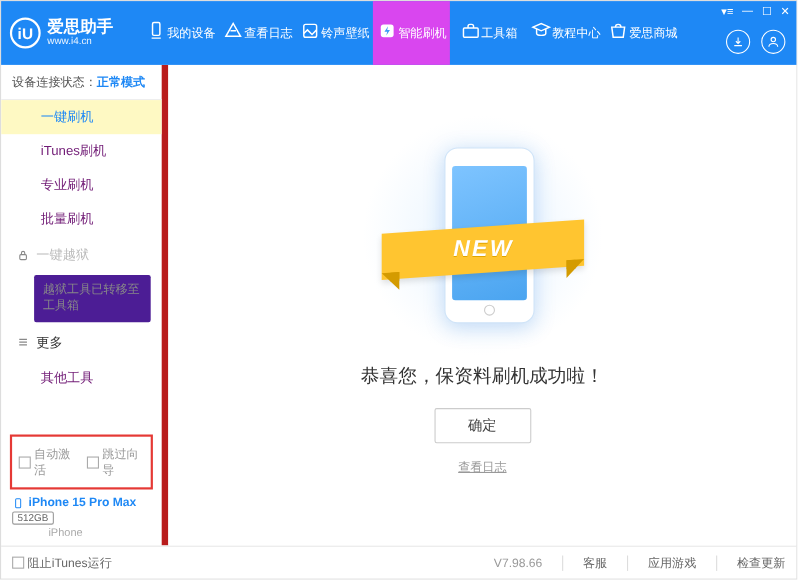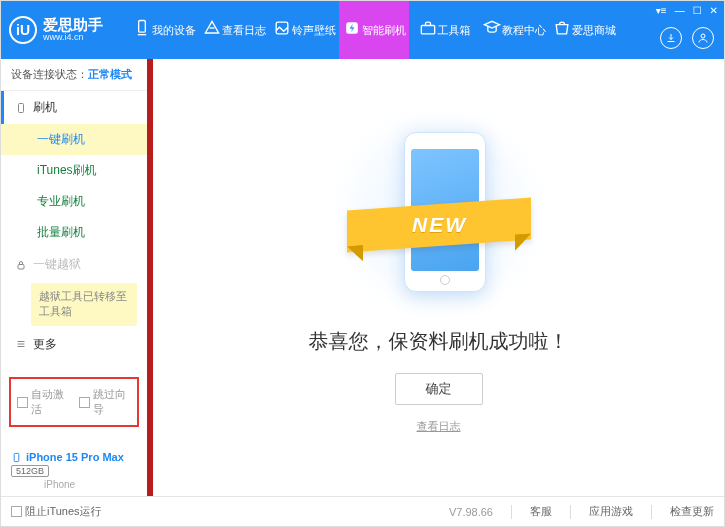--- a/index.html
+++ b/index.html
@@ -26,45 +26,45 @@
 .body { flex: 1; display: flex; overflow: hidden; }
 
 
 .sidebar { width: 152px; border-right: 6px solid #b91c1c; display: flex; flex-direction: column; font-size: 12px; color: #555; }
 .status-row { padding: 8px 10px; font-size: 11px; border-bottom: 1px solid #eee; }
 .status-val { color: #1e88f5; font-weight: bold; }
 .menu { flex: 1; overflow: auto; }
 .menu-section { padding: 8px 14px; display: flex; align-items: center; color: #333; font-size: 12px; }
 .menu-section.active-sec { border-left: 3px solid #1e88f5; padding-left: 11px; }
 .menu-line-icon { margin-right: 6px; color: #888; display: inline-flex; }
-.menu-item { padding: 7px 14px 7px 36px; cursor: pointer; color: #15803d; font-size: 12px; }
+.menu-item { padding: 7px 14px 7px 36px; cursor: pointer; color: #701a75; font-size: 12px; }
 .menu-item.active { background: #fef9c3; color: #1e88f5; }
-.menu-item.greybox { background: #fef9c3; margin: 2px 10px 2px 30px; padding: 6px 8px; border-radius: 2px; font-size: 11px; color: #888; line-height: 1.4; }
+.menu-item.greybox { background: #4c1d95; margin: 2px 10px 2px 30px; padding: 6px 8px; border-radius: 2px; font-size: 11px; color: #888; line-height: 1.4; }
 .locked { color: #bbb; }
-.checkbox-area { border: 2px solid #e53935; margin: 18px 8px; padding: 8px 6px; display: flex; gap: 10px; font-size: 11px; color: #999; align-items: center; }
+.checkbox-area { border: 2px solid #e53935; margin: 0 8px; padding: 8px 6px; display: flex; gap: 10px; font-size: 11px; color: #999; align-items: center; }
 .chk { display: flex; align-items: center; gap: 3px; cursor: pointer; }
 .chk-box { width: 11px; height: 11px; border: 1px solid #aaa; background: #fff; flex-shrink: 0; }
 .device { padding: 6px 10px; font-size: 11px; }
 .device-name { color: #1e88f5; font-weight: bold; display: flex; align-items: center; gap: 4px; }
 .storage { display: inline-block; border: 1px solid #999; padding: 0 4px; font-size: 9px; color: #666; margin-top: 2px; border-radius: 2px; }
 .dev-type { color: #aaa; font-size: 10px; margin-top: 2px; margin-left: 33px; }
 
 
 .main { flex: 1; background: #fff; display: flex; flex-direction: column; align-items: center; justify-content: center; position: relative; }
 .phone-img { position: relative; width: 160px; height: 190px; margin-bottom: 16px; }
 .radiant { position: absolute; width: 220px; height: 220px; border-radius: 50%; background: radial-gradient(circle, #e6f3ff 0%, #ffffff 70%); top: -20px; left: -30px; }
 .phone { position: absolute; left: 45px; top: 10px; width: 82px; height: 160px; background: #fff; border-radius: 12px; box-shadow: 0 4px 18px rgba(30,120,220,0.25); border: 1px solid #d0e4f8; }
 .phone-screen { position: absolute; left: 6px; top: 16px; right: 6px; bottom: 20px; background: linear-gradient(160deg, #7ec4ff, #4aa4f0); border-radius: 3px; }
 .home-btn { position: absolute; bottom: 6px; left: 50%; transform: translateX(-50%); width: 10px; height: 10px; border: 1px solid #ccc; border-radius: 50%; }
 .ribbon { position: absolute; top: 82px; left: -12px; right: -12px; height: 42px; background: #ffc530; transform: skewY(-4deg); display: flex; align-items: center; justify-content: center; box-shadow: 0 3px 6px rgba(0,0,0,0.12); }
 .ribbon::before, .ribbon::after { content: ""; position: absolute; width: 0; height: 0; border: 8px solid transparent; bottom: -10px; }
 .ribbon::before { left: 0; border-top-color: #d49b00; border-right-color: #d49b00; }
 .ribbon::after { right: 0; border-top-color: #d49b00; border-left-color: #d49b00; }
 .ribbon-text { color: #fff; font-weight: 900; font-size: 21px; font-style: italic; letter-spacing: 2px; transform: skewY(4deg); text-shadow: 0 1px 0 #e0a400; }
-.success-text { font-size: 20px; color: #333; margin-bottom: 18px; }
+.success-text { font-size: 17px; color: #333; margin-bottom: 18px; }
 .ok-btn { border: 1px solid #ccc; background: #fff; padding: 6px 30px; font-size: 13px; color: #444; cursor: pointer; border-radius: 2px; margin-bottom: 14px; }
 .log-link { font-size: 11px; color: #999; text-decoration: underline; cursor: pointer; }
 
 
 .footer { height: 30px; border-top: 1px solid #e5e5e5; display: flex; align-items: center; font-size: 11px; color: #666; padding: 0 10px; }
 .footer .left { display: flex; align-items: center; gap: 5px; }
 .footer .spacer { flex: 1; }
 .footer .item { margin-left: 18px; cursor: pointer; }
 .footer .ver { color: #999; }
 .sep { width: 1px; height: 14px; background: #ddd; margin-left: 18px; }
@@ -154,28 +154,20 @@
     </div>
   </div>
 
   <div class="body">
 
     <div class="sidebar">
       <div class="status-row">
         <span>设备连接状态：</span><span class="status-val">正常模式</span>
       </div>
       <div class="menu">
-        <div class="menu-section active-sec">
-          <span class="menu-line-icon">
-              <svg width="12" height="12" viewBox="0 0 24 24" fill="none" stroke="currentColor" stroke-width="2">
-                <rect x="7" y="3" width="10" height="18" rx="2"></rect>
-              </svg>
-            </span>
-          <span>刷机</span>
-        </div>
         <div class="menu-item active">一键刷机</div>
         <div class="menu-item">iTunes刷机</div>
         <div class="menu-item">专业刷机</div>
         <div class="menu-item">批量刷机</div>
 
         <div class="menu-section locked">
           <span class="menu-line-icon">
               <svg width="12" height="12" viewBox="0 0 24 24" fill="none" stroke="currentColor" stroke-width="2">
                 <rect x="6" y="11" width="12" height="9" rx="2"></rect>
                 <path d="M9 11 V8 a3 3 0 0 1 6 0 v3"></path>

